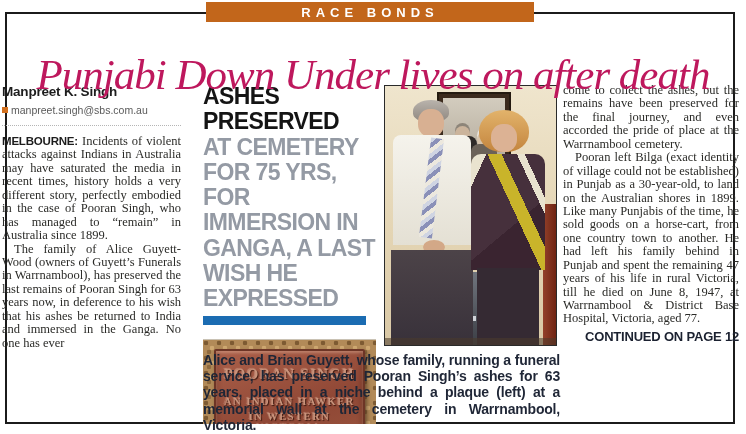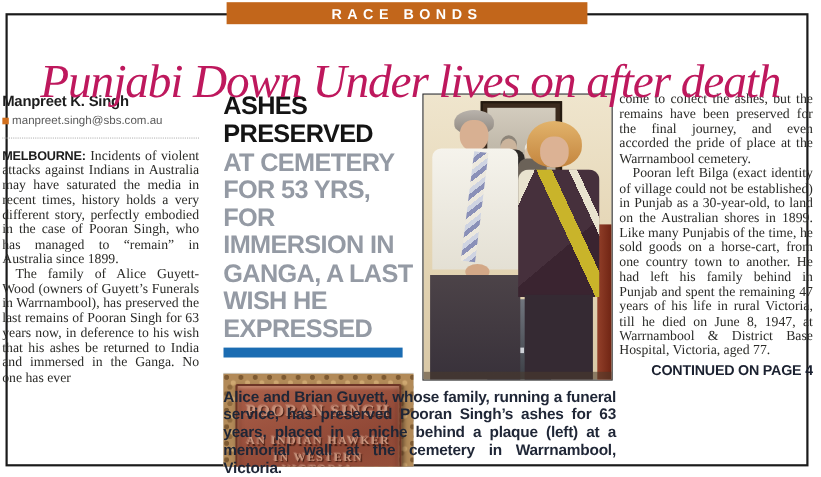--- a/index.html
+++ b/index.html
@@ -136,21 +136,21 @@
     </div>
     <div class="body-text">
       <p><b class="leadin">MELBOURNE:</b><span> Incidents of violent attacks against Indians in Australia may have saturated the media in recent times, history holds a very different story, perfectly embodied in the case of Pooran Singh, who has managed to “remain” in Australia since 1899.</span></p>
       <p class="indent">The family of Alice Guyett-Wood (owners of Guyett’s Funerals in Warrnambool), has preserved the last remains of Pooran Singh for 63 years now, in deference to his wish that his ashes be returned to India and immersed in the Ganga. No one has ever</p>
     </div>
   </div>
 
   <div class="col col2">
     <div class="subhead">
       <span class="line1">ASHES PRESERVED</span>
-      <span class="rest">AT CEMETERY FOR 53 YRS, FOR IMMERSION IN GANGA, A LAST WISH HE EXPRESSED</span>
+      <span class="rest">AT CEMETERY FOR 75 YRS, FOR IMMERSION IN GANGA, A LAST WISH HE EXPRESSED</span>
     </div>
     <div class="blue-bar"></div>
 
     <div class="plaque-photo">
       <div class="plaque">
         <div class="plaque-line l1">POORAN SINGH</div>
         <div class="plaque-line l3">AN INDIAN HAWKER</div>
         <div class="plaque-line l4">IN WESTERN VICTORIA</div>
       </div>
     </div>
@@ -186,16 +186,16 @@
     <div class="floor"></div>
   </div>
 
   <div class="caption">Alice and Brian Guyett, whose family, running a funeral service, has preserved Pooran Singh’s ashes for 63 years, placed in a niche behind a plaque (left) at a memorial wall at the cemetery in Warrnambool, Victoria.</div>
 
   <div class="col col4">
     <div class="body-text">
       <p>come to collect the ashes, but the remains have been preserved for the final journey, and even accorded the pride of place at the Warrnambool cemetery.</p>
       <p class="indent">Pooran left Bilga (exact identity of village could not be established) in Punjab as a 30-year-old, to land on the Australian shores in 1899. Like many Punjabis of the time, he sold goods on a horse-cart, from one country town to another. He had left his family behind in Punjab and spent the remaining 47 years of his life in rural Victoria, till he died on June 8, 1947, at Warrnambool &amp; District Base Hospital, Victoria, aged 77.</p>
     </div>
-    <div class="continued">CONTINUED ON PAGE 4</div>
+    <div class="continued">CONTINUED ON PAGE 12</div>
   </div>
 
 </div>
 
 </body></html>

